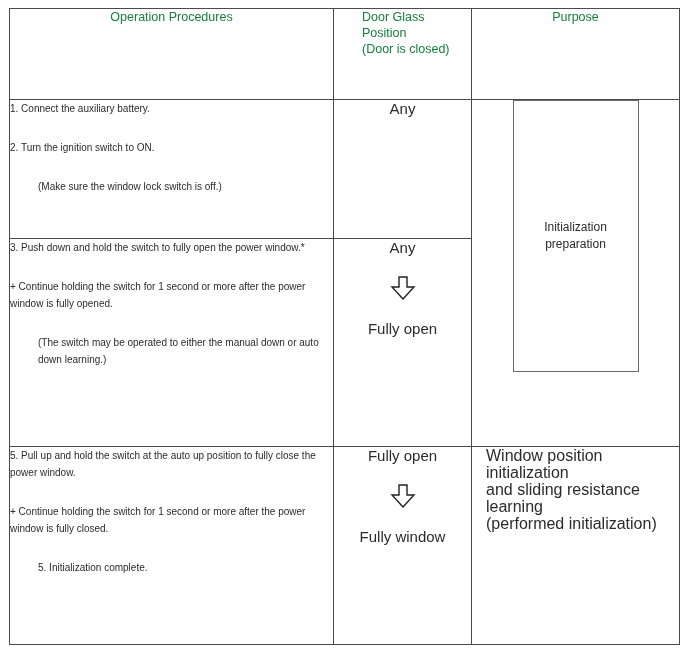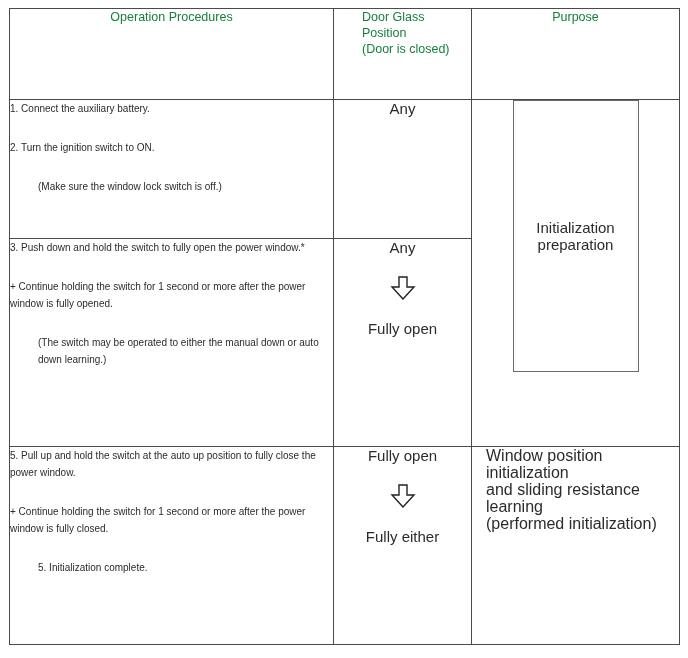--- a/index.html
+++ b/index.html
@@ -112,21 +112,21 @@
     width: 126px;
     height: 272px;
     margin: 0 auto;
     border: 1.6px solid #6a6a6a;
     display: flex;
     align-items: center;
     justify-content: center;
     background: #ffffff;
   }
   .init-box-text {
-    font-size: 15px;
+    font-size: 12px;
     line-height: 17px;
     text-align: center;
     color: #2b2b2b;
   }
   .init-box-text .ln { display: block; }
 
   .purpose-text {
     font-size: 16px;
     line-height: 17px;
     text-align: left;
@@ -213,21 +213,21 @@
       </td>
 
       <td class="pos-cell">
         <div class="pos-stack">
           <span class="pos-label">Fully open</span>
           <span class="down-arrow">
             <svg width="26" height="24" viewBox="0 0 26 24" aria-hidden="true">
               <polygon points="9,1 17,1 17,11 24,11 13,23 2,11 9,11" fill="#ffffff" stroke="#222222" stroke-width="1.4" stroke-linejoin="miter"></polygon>
             </svg>
           </span>
-          <span class="pos-label">Fully either</span>
+          <span class="pos-label">Fully window</span>
         </div>
       </td>
 
       <td class="purpose-cell">
         <div class="purpose-text">
           <span class="ln">Window position initialization</span>
           <span class="ln">and sliding resistance learning</span>
           <span class="ln">(performed initialization)</span>
         </div>
       </td>

